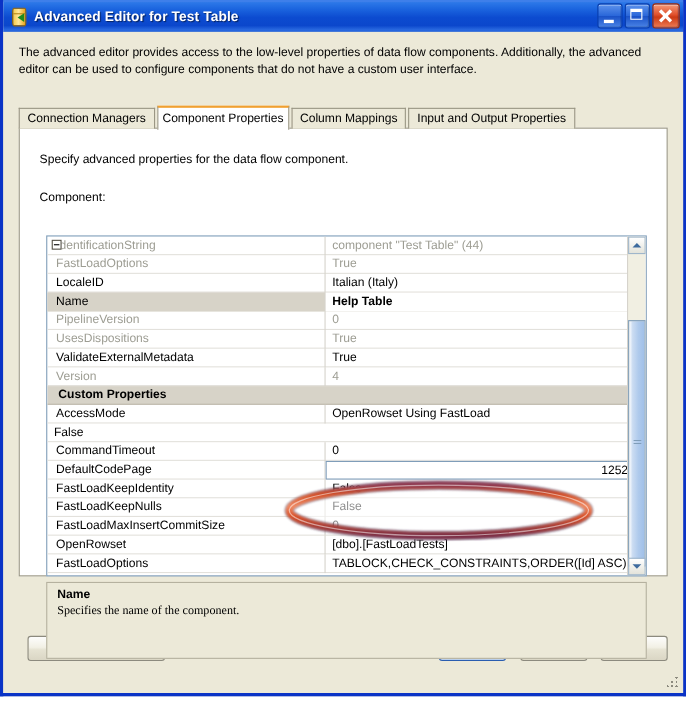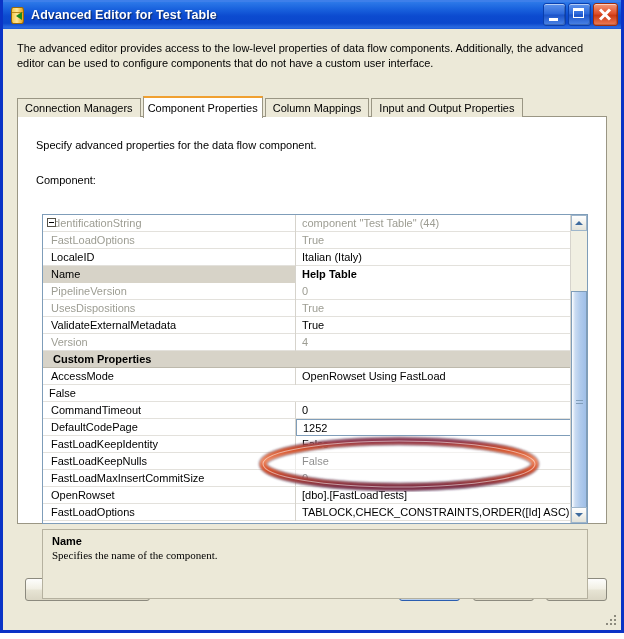--- a/index.html
+++ b/index.html
@@ -258,20 +258,21 @@
   }
   .prow.readonly .pname,
   .prow.readonly .pval { color: #9D9D93; }
   .prow.selected { background: #D7D3C8; }
   .prow.selected .pname { background: #D7D3C8; font-weight: normal; }
   .prow.selected .pval { background: #FFFFFF; font-weight: bold; }
   .prow.editing .pval {
     border: 1px solid #7F9DB9;
     background: #FFFFFF;
     height: 17px;
+    text-align: right;
   }
 
   
   .prow.category {
     background: #D7D3C8;
     border-bottom: 1px solid #BDB9AC;
   }
   .prow.category .pname {
     font-weight: bold;
     border-right: none;

